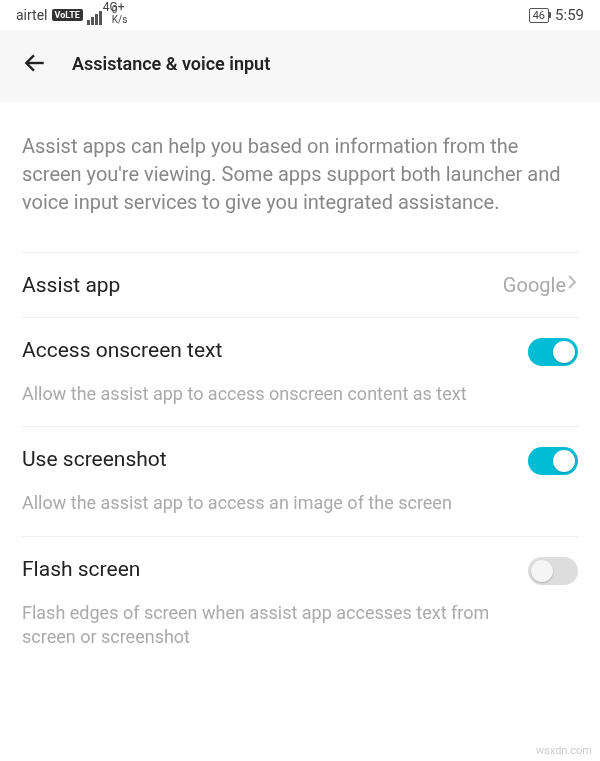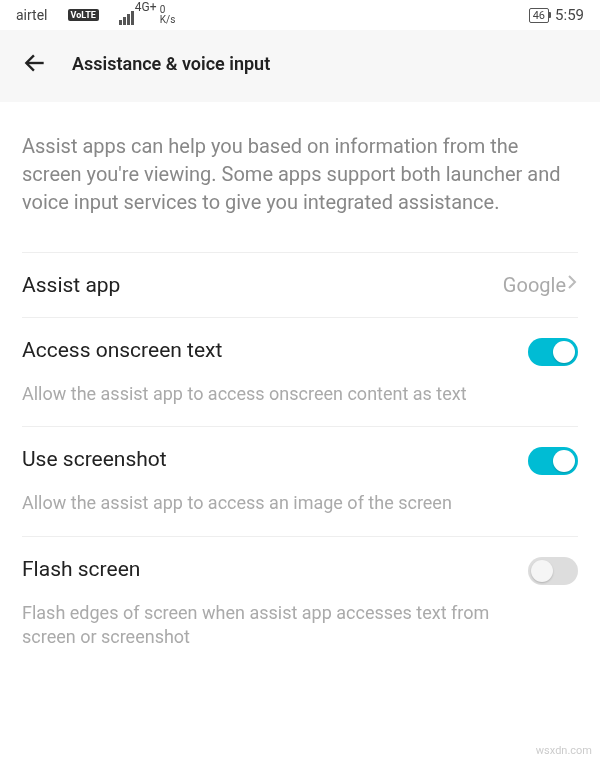--- a/index.html
+++ b/index.html
@@ -20,21 +20,21 @@
       display: flex;
       justify-content: space-between;
       align-items: center;
       padding: 0 16px;
       font-size: 14px;
       color: #444;
     }
     .status-left {
       display: flex;
       align-items: center;
-      gap: 20px;
+      gap: 4px;
     }
     .volte-badge {
       background: #333;
       color: #fff;
       font-size: 9px;
       font-weight: bold;
       padding: 1px 3px;
       border-radius: 2px;
     }
     .signal-group {

